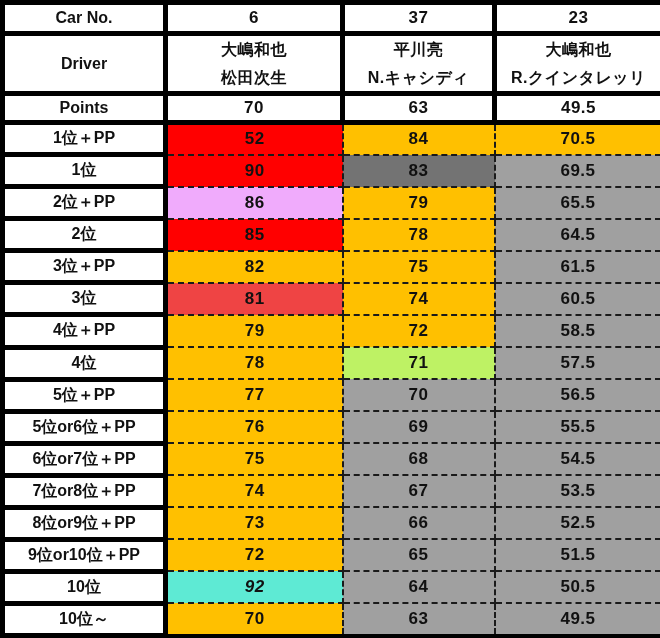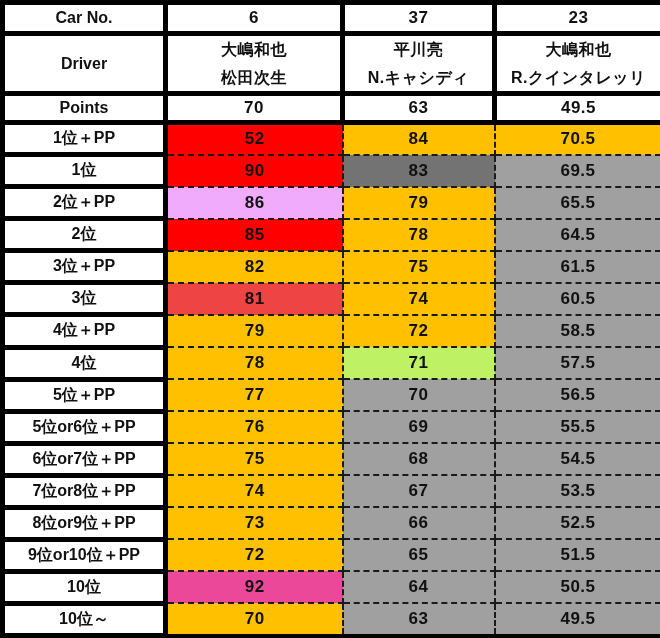--- a/index.html
+++ b/index.html
@@ -157,21 +157,21 @@
 
   <tr class="r-data">
     <td class="head lbl">9位or10位＋PP</td>
     <td class="data" style="background: rgb(255, 192, 0);">72</td>
     <td class="data" style="background: rgb(160, 160, 160);">65</td>
     <td class="data" style="background: rgb(160, 160, 160);">51.5</td>
   </tr>
 
   <tr class="r-data">
     <td class="head lbl">10位</td>
-    <td class="data" style="background: #ec4899;">92</td>
+    <td class="data" style="background: #5eead4; font-style: italic;">92</td>
     <td class="data" style="background: rgb(160, 160, 160);">64</td>
     <td class="data" style="background: rgb(160, 160, 160);">50.5</td>
   </tr>
 
   <tr class="r-data">
     <td class="head lbl">10位～</td>
     <td class="data" style="background: rgb(255, 192, 0);">70</td>
     <td class="data" style="background: rgb(160, 160, 160);">63</td>
     <td class="data" style="background: rgb(160, 160, 160);">49.5</td>
   </tr>

